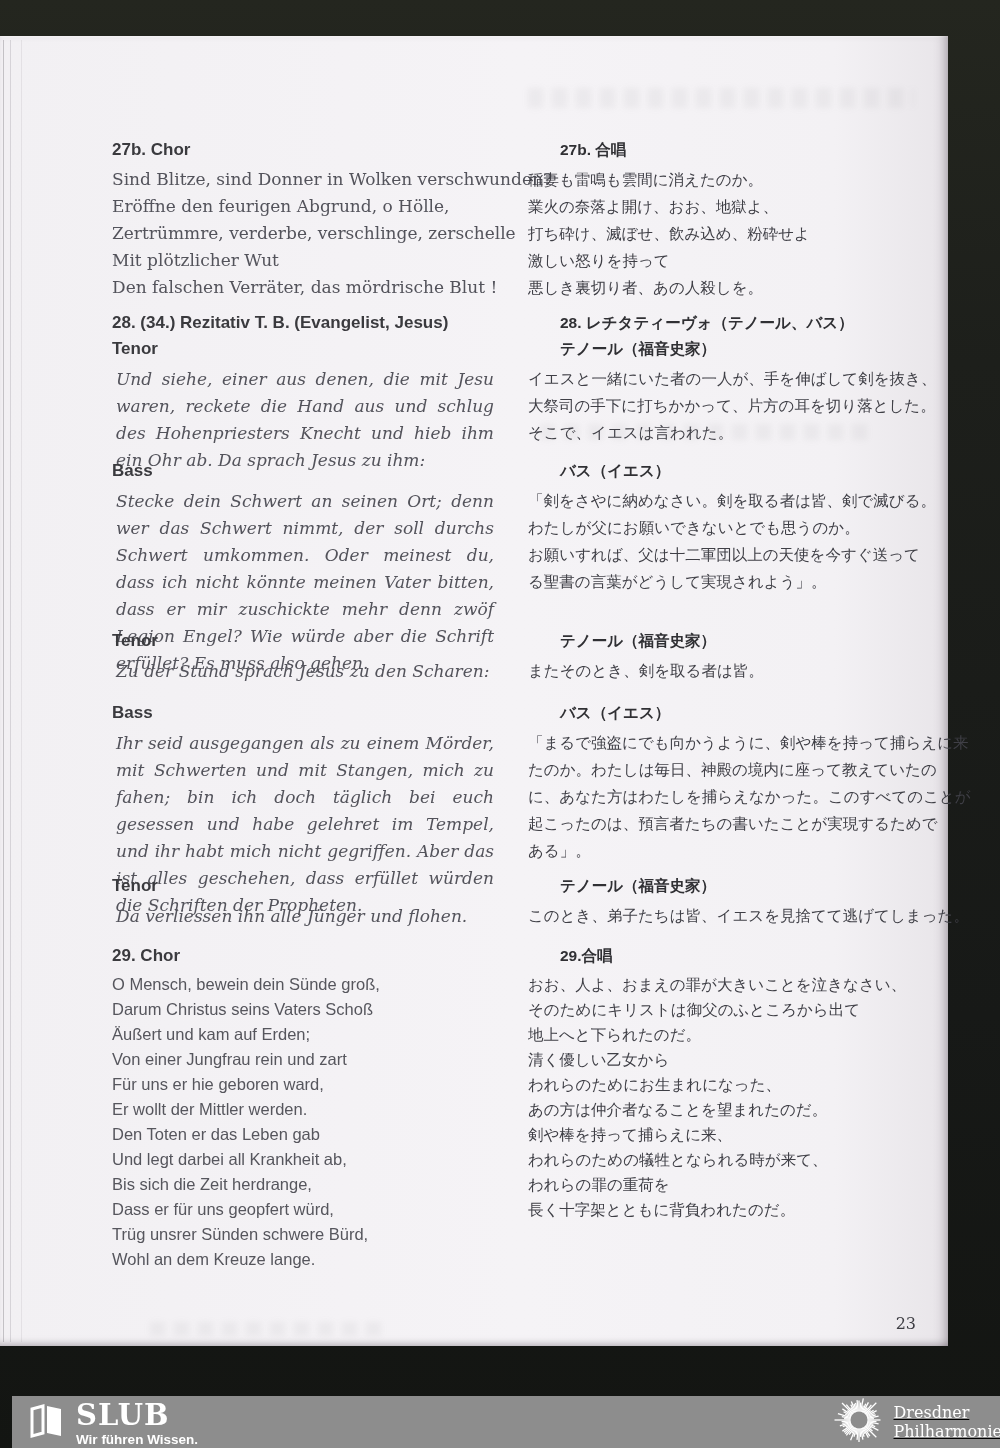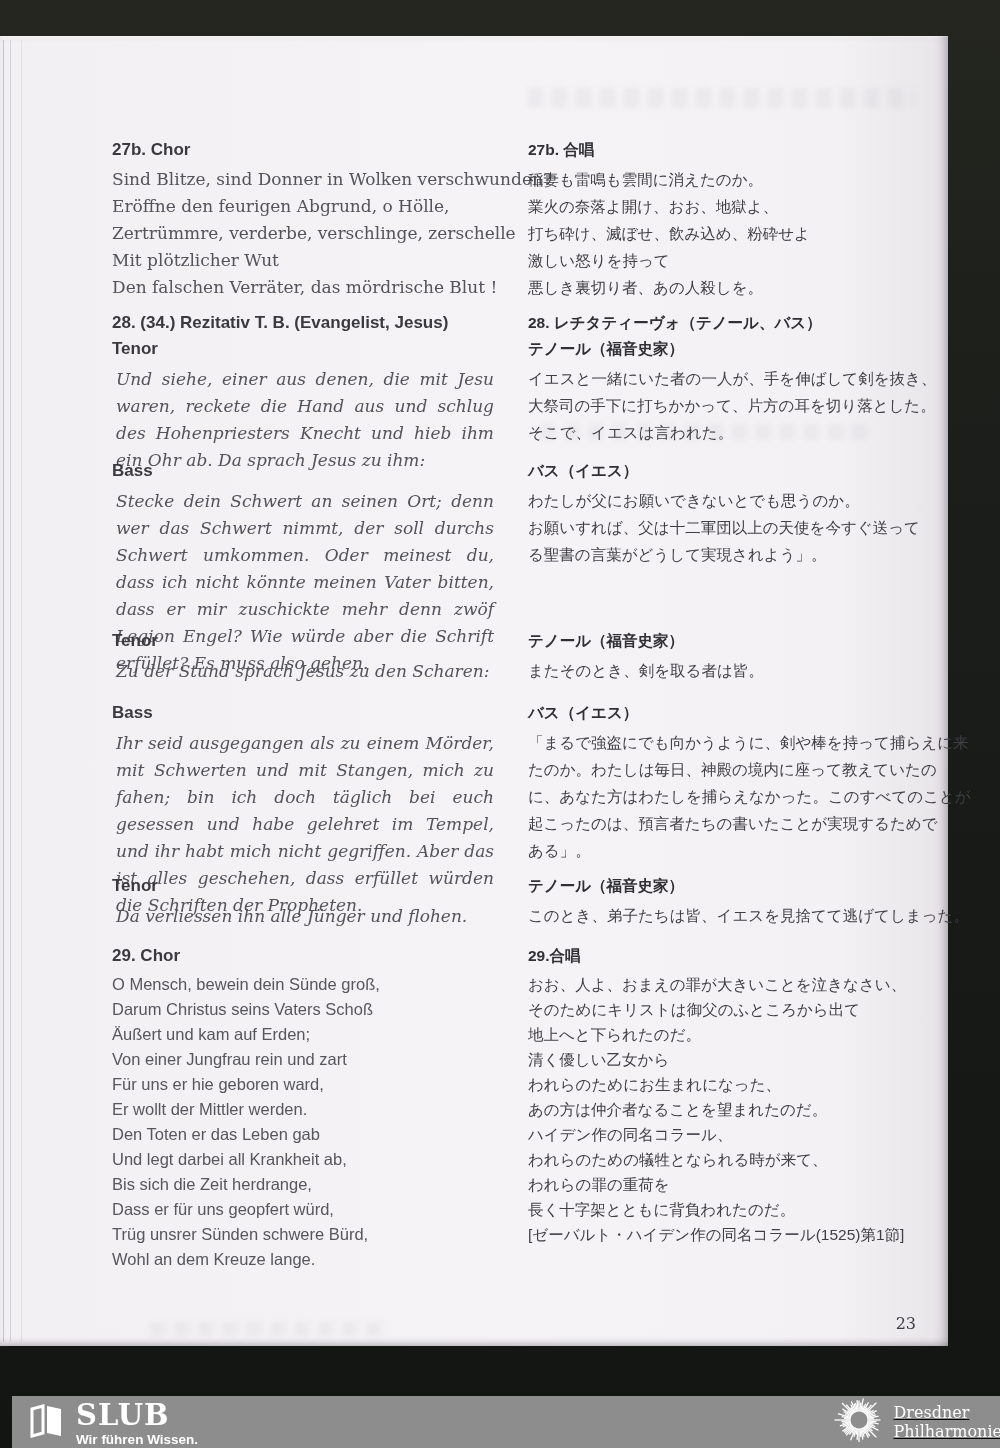--- a/index.html
+++ b/index.html
@@ -15,21 +15,21 @@
   .edge-line{position:absolute;top:40px;height:1302px;width:1px;}
   .edge-1{left:3px;background:rgba(60,55,65,.25);}
   .edge-2{left:10px;background:rgba(90,85,95,.18);}
   .edge-3{left:21px;background:rgba(120,115,125,.12);}
   
   .col{position:absolute;top:0;height:100%;}
   .col-left{left:112px;width:386px;}
   .col-right{left:528px;width:392px;}
   .section{position:absolute;left:0;width:100%;}
   .heading-de{font:700 17px "Liberation Sans",sans-serif;color:#3a3a3e;line-height:26px;white-space:nowrap;}
-  .heading-jp{font:700 15.5px "Liberation Sans",sans-serif;color:#303034;line-height:26px;white-space:nowrap;}
+  .heading-jp{font:700 15.5px "Liberation Sans",sans-serif;color:#303034;line-height:26px;white-space:nowrap;margin-left:32px;}
   .body{margin-top:3px;}
   .verse-serif .line{font:17px "DejaVu Serif",serif;color:#53535b;line-height:27px;white-space:nowrap;}
   .prose-italic p{font:italic 17px "DejaVu Serif",serif;color:#53535b;line-height:27px;
                   text-align:justify;margin:4px;}
   .verse-sans .line{font:16.5px "Liberation Sans",sans-serif;color:#56565d;line-height:25px;white-space:nowrap;}
   .jp-verse .line{font:15.5px "Liberation Sans",sans-serif;color:#3f3f46;line-height:27px;white-space:nowrap;}
   .jp-verse-tight .line{font:15.5px "Liberation Sans",sans-serif;color:#3f3f46;line-height:25px;white-space:nowrap;}
   
   .ghost{position:absolute;filter:blur(3px);opacity:.5;pointer-events:none;
          background:repeating-linear-gradient(90deg,rgba(128,126,133,.16) 0 15px,rgba(128,126,133,0) 15px 24px);}
@@ -131,20 +131,21 @@
           <div class="heading-jp">テノール（福音史家）</div>
           <div class="body">
             <div class="line">イエスと一緒にいた者の一人が、手を伸ばして剣を抜き、</div>
             <div class="line">大祭司の手下に打ちかかって、片方の耳を切り落とした。</div>
             <div class="line">そこで、イエスは言われた。</div>
           </div>
         </div>
         <div class="section jp-verse" style="top: 422px;">
           <div class="heading-jp">バス（イエス）</div>
           <div class="body">
+            <div class="line">「剣をさやに納めなさい。剣を取る者は皆、剣で滅びる。</div>
             <div class="line">わたしが父にお願いできないとでも思うのか。</div>
             <div class="line">お願いすれば、父は十二軍団以上の天使を今すぐ送って</div>
             <div class="line">る聖書の言葉がどうして実現されよう」。</div>
           </div>
         </div>
         <div class="section jp-verse" style="top: 592px;">
           <div class="heading-jp">テノール（福音史家）</div>
           <div class="body">
             <div class="line">またそのとき、剣を取る者は皆。</div>
           </div>
@@ -167,25 +168,24 @@
         </div>
         <div class="section jp-verse-tight" style="top: 907px;">
           <div class="heading-jp">29.合唱</div>
           <div class="body">
             <div class="line">おお、人よ、おまえの罪が大きいことを泣きなさい、</div>
             <div class="line">そのためにキリストは御父のふところから出て</div>
             <div class="line">地上へと下られたのだ。</div>
             <div class="line">清く優しい乙女から</div>
             <div class="line">われらのためにお生まれになった、</div>
             <div class="line">あの方は仲介者なることを望まれたのだ。</div>
-            <div class="line">ハイデン作の同名コラール、</div>
+            <div class="line">剣や棒を持って捕らえに来、</div>
             <div class="line">われらのための犠牲となられる時が来て、</div>
             <div class="line">われらの罪の重荷を</div>
             <div class="line">長く十字架とともに背負われたのだ。</div>
-            <div class="line">[ゼーバルト・ハイデン作の同名コラール(1525)第1節]</div>
           </div>
         </div>
       </div>
 
     <div class="page-number">23</div>
   </div>
 
   <div class="edge-line edge-1"></div>
   <div class="edge-line edge-2"></div>
   <div class="edge-line edge-3"></div>

